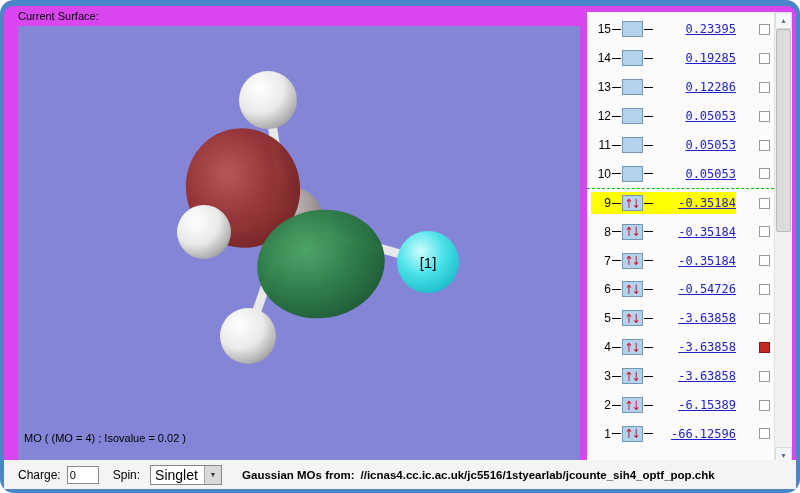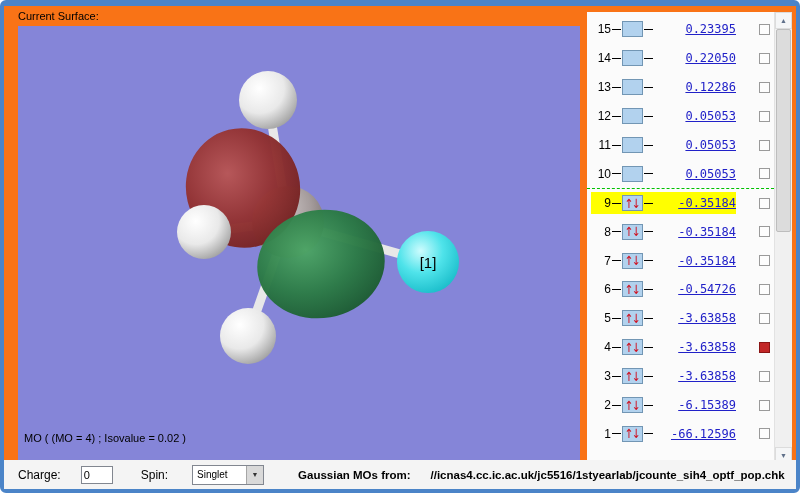--- a/index.html
+++ b/index.html
@@ -2,22 +2,22 @@
 <html style="--viewport-bg: #8585d8; --energy-text: #2121c8; --highlight: #ffff00; --homo-divider: #00c000; --checked-box: #c22727;"><head>
 <meta charset="utf-8">
 <style>
   html,body { margin:0; padding:0; }
   body {
     width:800px; height:493px; position:relative; overflow:hidden;
     font-family:"Liberation Sans", sans-serif; background:#ffffff;
   }
   .frame {
     position:absolute; inset:0; box-sizing:border-box;
-    border:4px solid #4b84c8; border-top-width:6px; border-radius:6px;
-    background:#f97316;
+    border:4px solid #4b84c8; border-top-width:6px; border-radius:14px;
+    background:#d946ef;
   }
   .surface-label { position:absolute; left:14px; top:4px; font-size:11px; color:#000; }
 
   
   .viewport {
     position:absolute; left:14px; top:20px; width:562px; height:434px;
     background:var(--viewport-bg, #8585d8);
   }
   .viewport svg { position:absolute; inset:0; }
   .viewport-caption {
@@ -70,32 +70,32 @@
   }
   .scroll-up { top:0; } .scroll-down { bottom:0; }
   .scroll-thumb {
     position:absolute; left:1px; right:1px; top:17px; height:45%;
     background:#dcdcdc; border:1px solid #bdbdbd; border-radius:2px; box-sizing:border-box;
   }
 
   
   .bottom-bar {
     position:absolute; left:0; right:0; bottom:0; height:29px;
-    display:flex; align-items:center; gap:20px; padding-left:14px;
+    display:flex; align-items:center; gap:6px; padding-left:14px;
     background:#f4f4f4; font-size:12px; color:#000;
   }
   .charge-input {
     width:26px; height:16px; border:1px solid #828790; background:#fff;
     font-size:11px; font-family:"Liberation Sans",sans-serif; padding:0 2px;
   }
   .spin-combo {
     display:flex; width:72px; height:20px; box-sizing:border-box;
     border:1px solid #828790; background:#fff; align-items:stretch; margin-left:4px;
   }
-  .spin-value { flex:1; font-size:10px; display:flex; align-items:center; padding-left:4px; }
+  .spin-value { flex:1; font-size:14px; display:flex; align-items:center; padding-left:4px; }
   .spin-button {
     width:16px; background:#d9d9d9; border-left:1px solid #a6a6a6;
     display:flex; align-items:center; justify-content:center; font-size:7px; color:#333;
   }
   .source { font-weight:bold; font-size:11.5px; margin-left:14px; white-space:nowrap;text-align:center; }
   .source-path { font-weight:bold; }
 </style>
 </head>
 <body>
 
@@ -172,21 +172,21 @@
   </div>
 
   <div class="mo-row">
     <div class="mo-main">
       <span class="mo-num">14</span>
       <span class="hline"></span>
       <span class="mo-box">
         
       </span>
       <span class="hline"></span>
-      <span class="mo-energy">0.22050</span>
+      <span class="mo-energy">0.19285</span>
     </div>
     <span class="mo-check"></span>
   </div>
 
   <div class="mo-row">
     <div class="mo-main">
       <span class="mo-num">13</span>
       <span class="hline"></span>
       <span class="mo-box">
         

